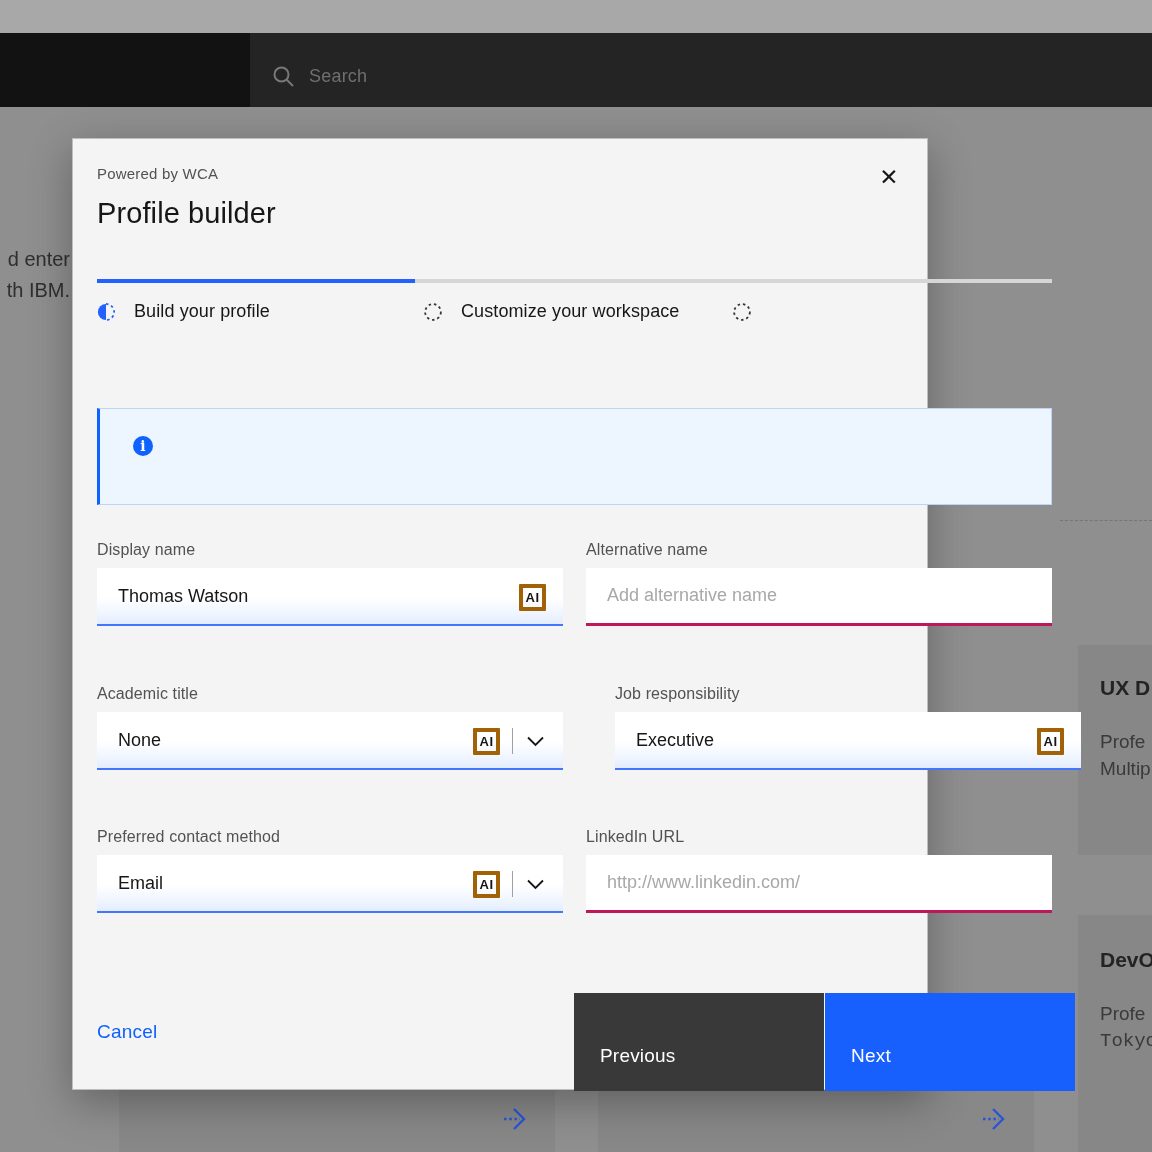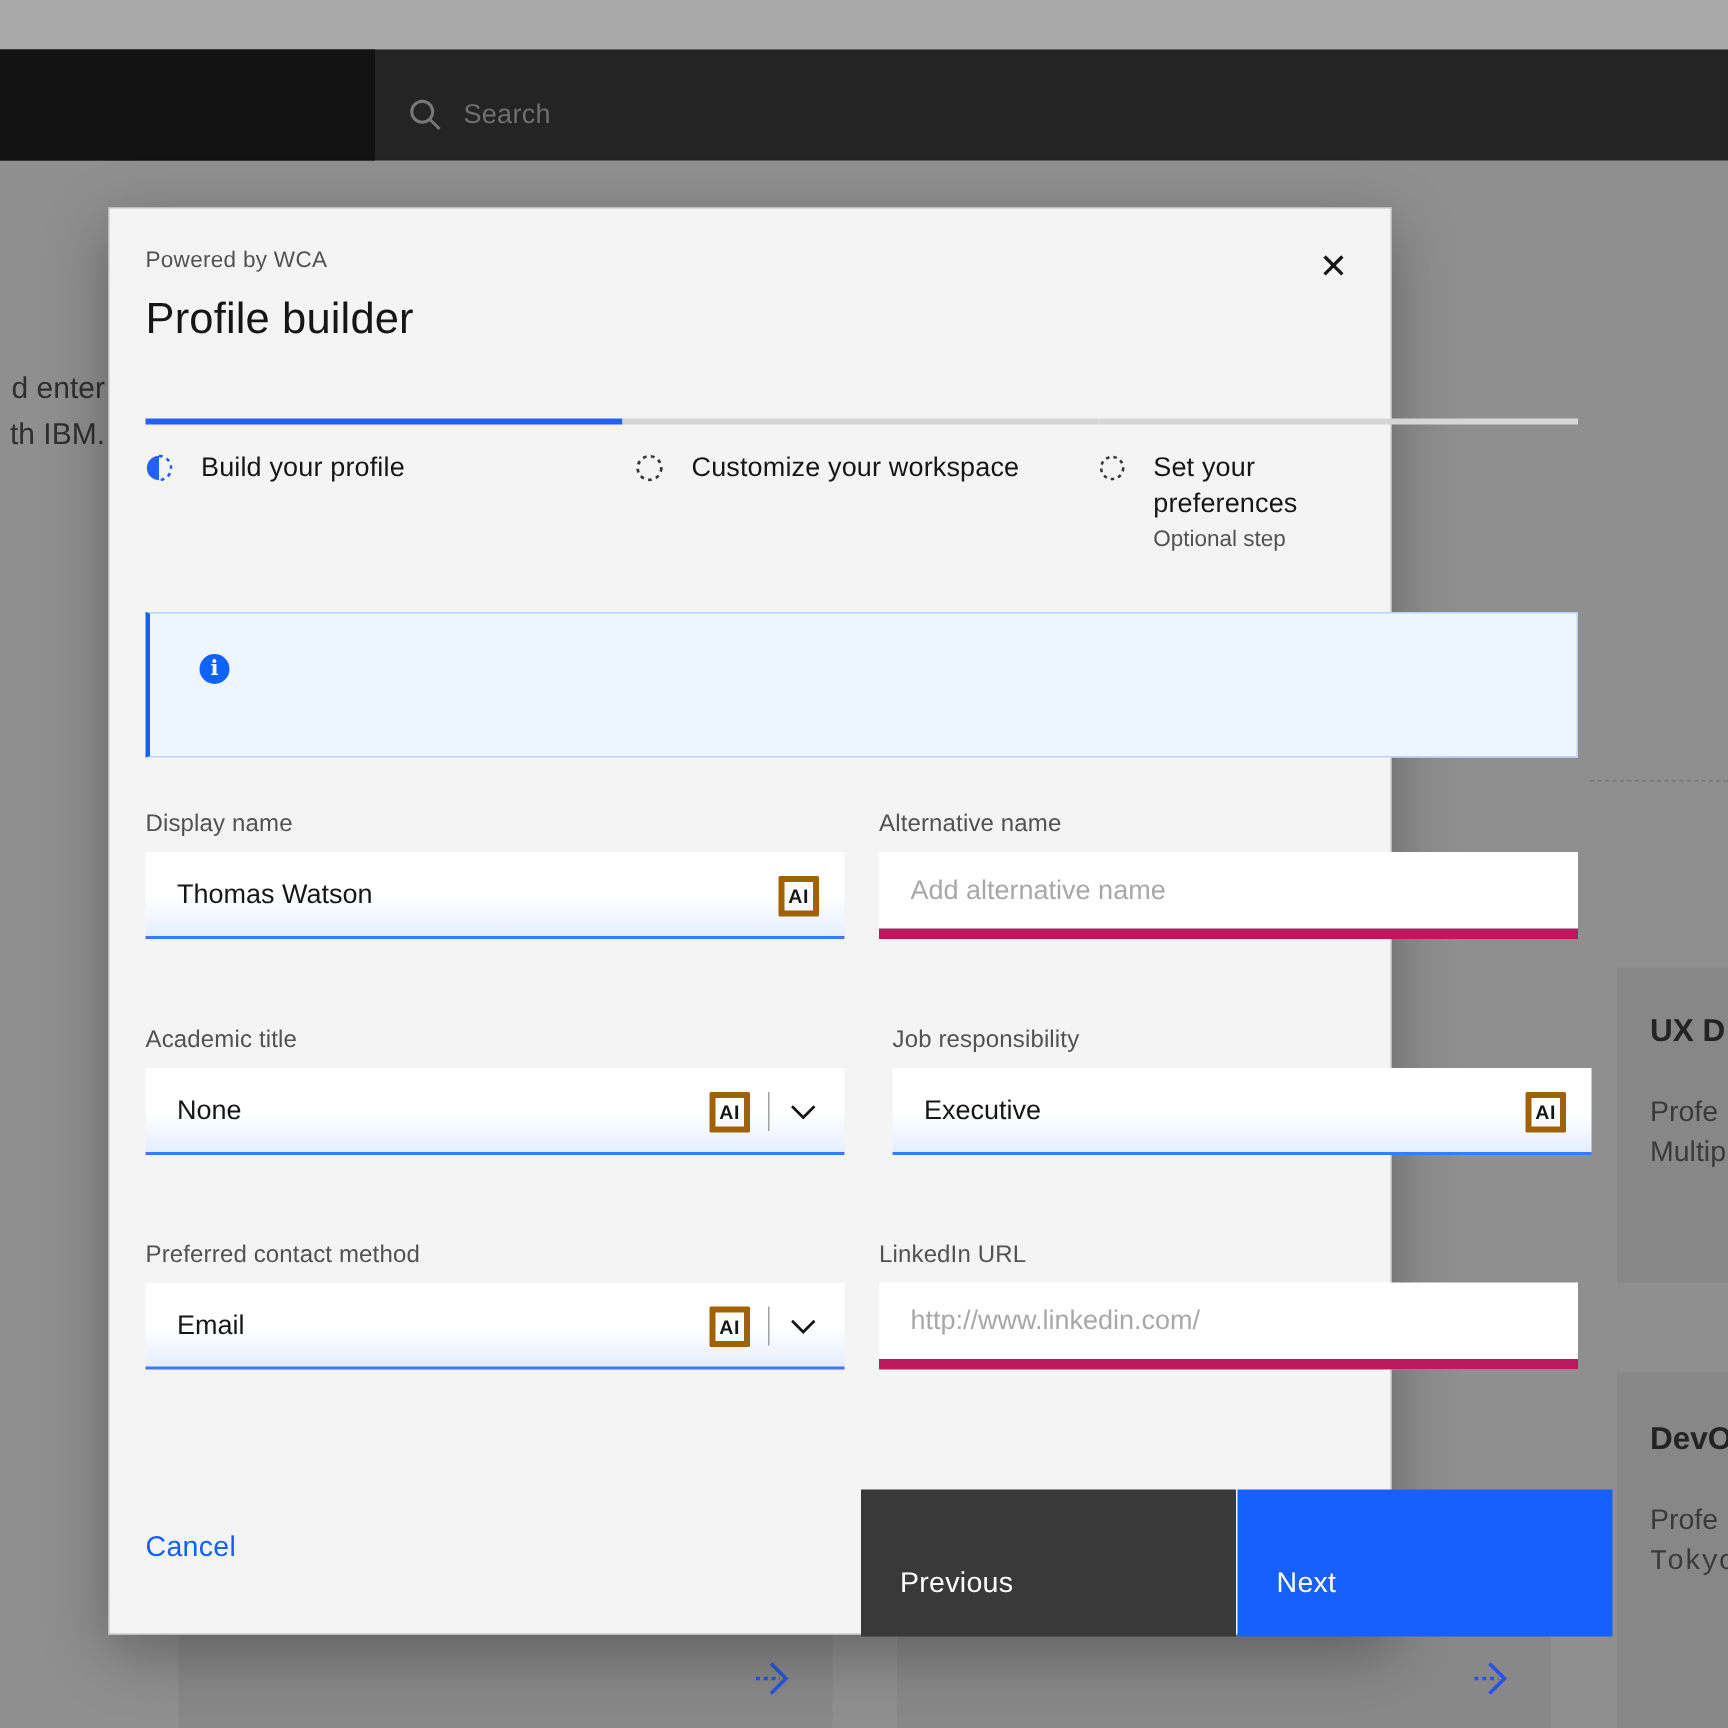--- a/index.html
+++ b/index.html
@@ -47,21 +47,21 @@
   .banner-icon { position:absolute; left:33px; top:27px; width:20px; height:20px; border-radius:50%;
     background:#0f62fe; color:#ffffff; font-family:"DejaVu Serif",serif; font-weight:bold;
     font-size:14px; line-height:20px; text-align:center; }
   .banner-text { position:absolute; left:75px; top:22px; font-size:18px; color:#161616; line-height:27px; letter-spacing:.1px; }
   
   .field { position:absolute; width:466px; }
   .field-label { font-size:16px; color:#525252; letter-spacing:.1px; margin-bottom:9px; display:block; }
   .field-box { position:relative; width:466px; height:58px; }
   .field-box input, .field-box .dropdown-value {
     width:466px; height:58px; border:none; outline:none; background:#ffffff;
-    border-bottom:7px solid #be185d; font-family:inherit; font-size:18px; color:#161616;
+    border-bottom:3px solid #be185d; font-family:inherit; font-size:18px; color:#161616;
     padding:0 120px 0 21px; display:block; }
   .field-box .dropdown-value { line-height:57px; cursor:pointer; }
   .field-box.ai input, .field-box.ai .dropdown-value {
     background:linear-gradient(180deg,#ffffff 0%,#ffffff 52%,#eef4ff 84%,#e3edff 100%);
     border-bottom:2px solid #4277fb; }
   .field-box input::placeholder { color:#a8a8a8; opacity:1; }
   .adorn { position:absolute; top:0; right:0; height:58px; display:flex; align-items:center; gap:12px; padding-right:17px; }
   .ai-badge { width:27px; height:27px; border:4px solid #a16207; border-radius:1px; background:transparent;
     font-size:13px; font-weight:bold; color:#161616; letter-spacing:.5px;
     display:flex; align-items:center; justify-content:center; }
@@ -148,24 +148,20 @@
     <svg width="18" height="18" viewBox="0 0 16 16">
       <circle cx="8" cy="8" r="7" fill="none" stroke="#353535" stroke-width="1.6" stroke-dasharray="2.2 2.6"></circle>
     </svg>
     <span class="step-label">Customize your workspace</span>
   </div>
 
   <div class="step" style="left:660px;">
     <svg width="18" height="18" viewBox="0 0 16 16">
       <circle cx="8" cy="8" r="7" fill="none" stroke="#353535" stroke-width="1.6" stroke-dasharray="2.2 2.6"></circle>
     </svg>
-    <span>
-      <span class="step-label">Set your preferences</span><br>
-      <span class="step-sublabel">Optional step</span>
-    </span>
   </div>
 
   <div class="banner">
     <div class="banner-icon">i</div>
   </div>
 
   <div class="field" style="left:24px;top:402px;">
     <label class="field-label">Display name</label>
     <div class="field-box ai">
       <input type="text" value="Thomas Watson" style="">
@@ -191,21 +187,21 @@
         <div class="adorn-divider"></div>
         <button class="chevron-btn">
           <svg width="17" height="11" viewBox="0 0 17 11">
             <polyline points="1,1.5 8.5,9 16,1.5" fill="none" stroke="#161616" stroke-width="1.8"></polyline>
           </svg>
         </button>
       </div>
     </div>
   </div>
 
-  <div class="field" style="left:522px;top:546px;">
+  <div class="field" style="left:542px;top:546px;">
     <label class="field-label">Job responsibility</label>
     <div class="field-box ai">
       <input type="text" value="Executive" style="">
       <div class="adorn">
         <div class="ai-badge">AI</div>
       </div>
     </div>
   </div>
 
   <div class="field" style="left:24px;top:689px;">

